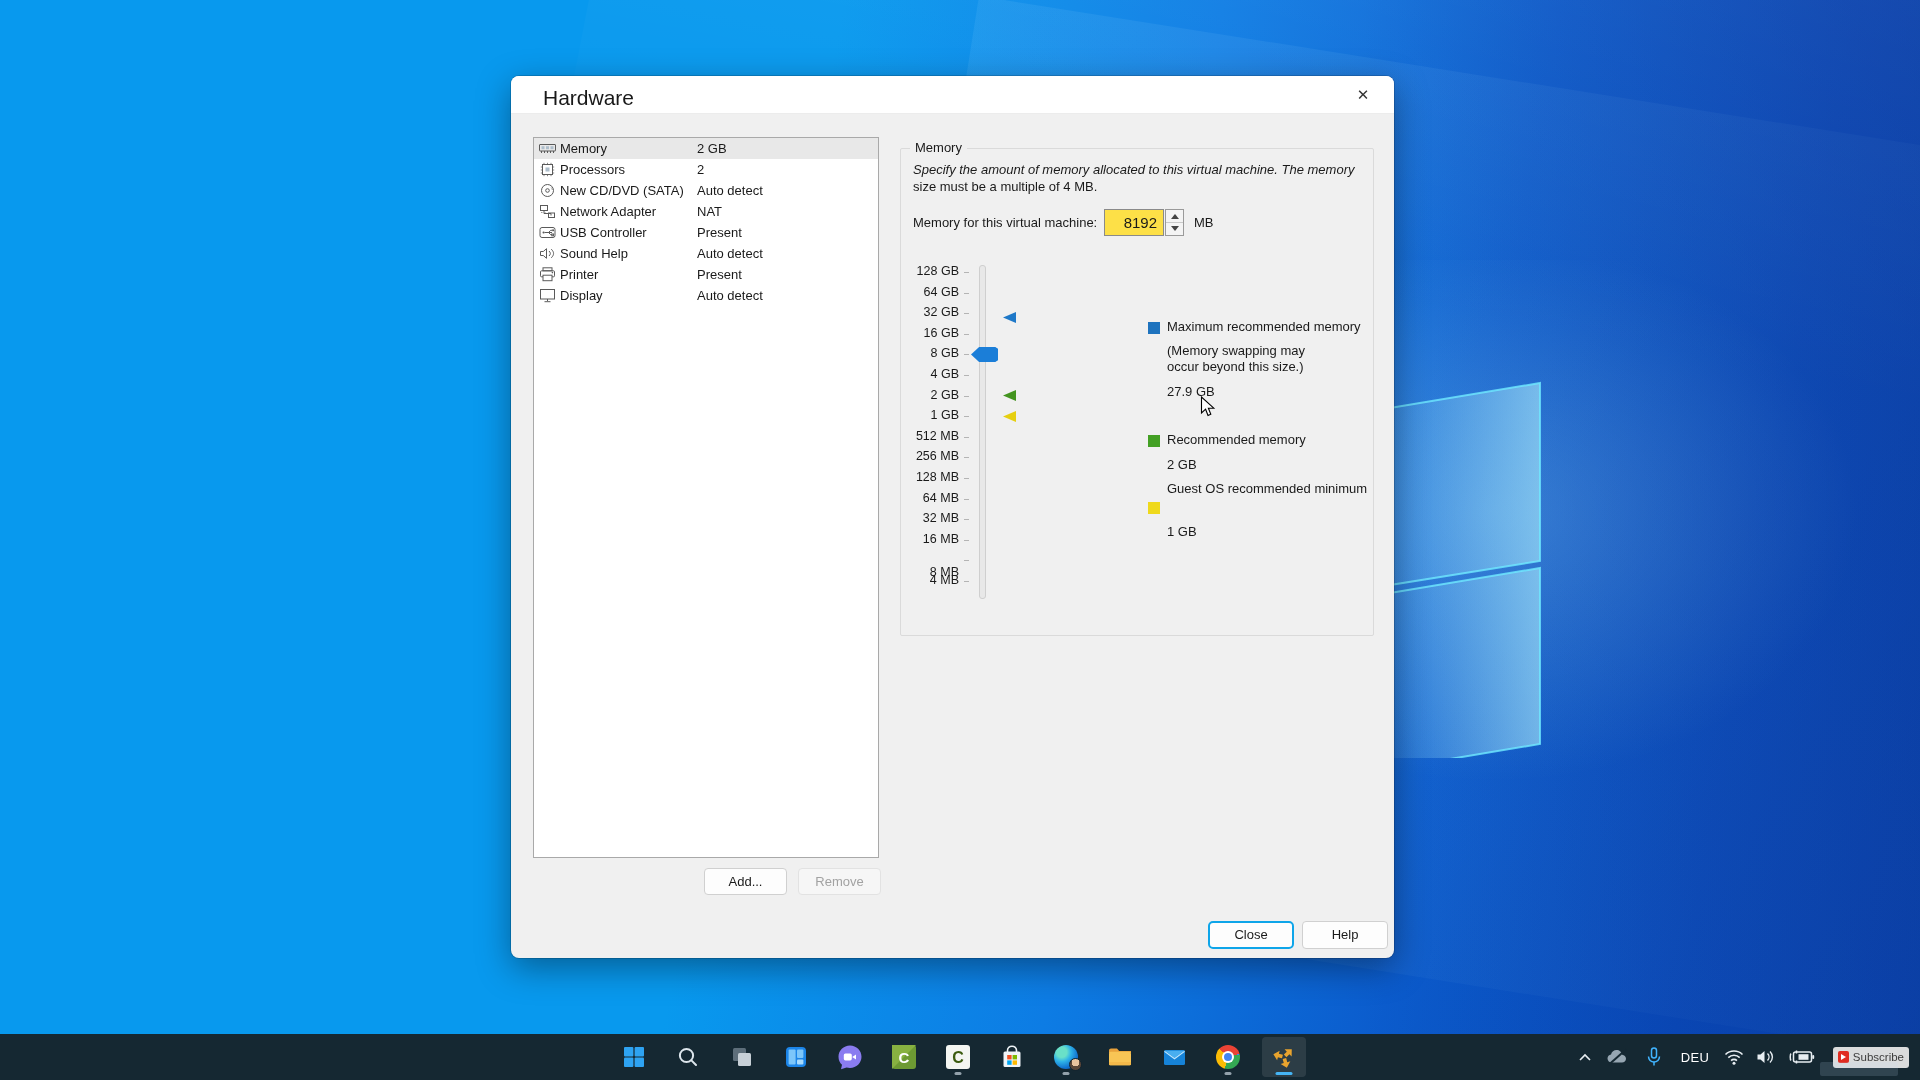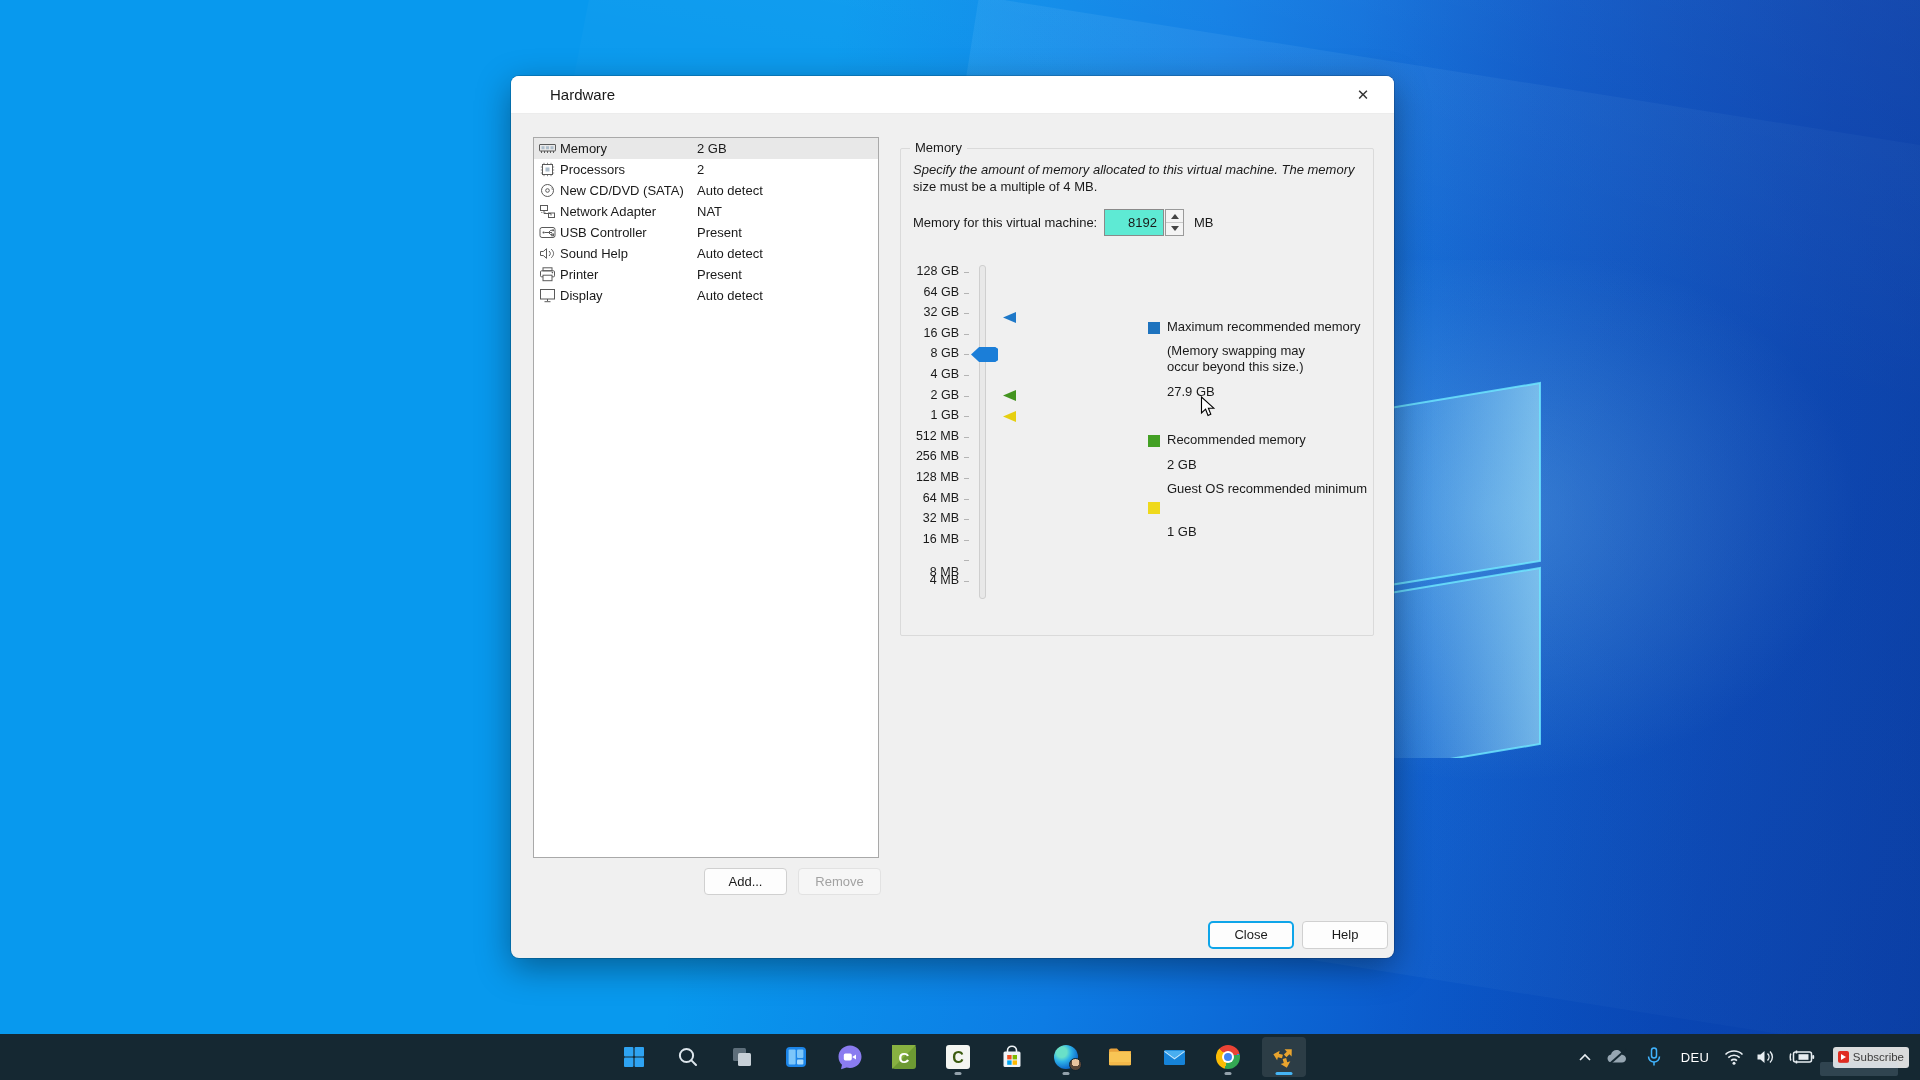--- a/index.html
+++ b/index.html
@@ -19,21 +19,21 @@
   .dark-corner { position:absolute; right:0; top:0; width:560px; height:1080px;
     background: linear-gradient(to right, rgba(6,40,140,0), rgba(6,40,140,0.30)); }
   .win-logo-svg { position:absolute; left:1388px; top:378px; }
 
   
   .dialog { position:absolute; left:511px; top:76px; width:883px; height:882px;
     background:#f0f0f0; border-radius:8px; box-shadow:0 10px 34px rgba(0,0,0,0.38), 0 0 0 1px rgba(0,0,0,0.15);
     font-size:13px; color:#1a1a1a; }
   .titlebar { position:absolute; left:0; top:0; right:0; height:38px; background:#ffffff;
     border-radius:8px 8px 0 0; border-bottom:1px solid #ececec; }
-  .title-text { position:absolute; left:39px; top:10px; font-size:15px; color:#191919; }
+  .title-text { position:absolute; left:32px; top:10px; font-size:21px; color:#191919; }
   .win-close { position:absolute; right:14px; top:5px; width:34px; height:28px; display:flex;
     align-items:center; justify-content:center; font-size:15px; color:#333; border-radius:4px; cursor:default; }
 
   
   .devlist { position:absolute; left:22px; top:61px; width:346px; height:721px; background:#fff;
     border:1px solid #a9a9a9; }
   .devlist .hdr { position:relative; height:25px; border-bottom:1px solid #e4e4e4; color:#222; }
   .devlist .hdr .c1 { position:absolute; left:9px; top:5px; }
   .devlist .hdr .c2 { position:absolute; left:163px; top:5px; }
   .devlist .hdr .vsep { position:absolute; left:156px; top:2px; width:1px; height:20px; background:#e0e0e0; }
@@ -51,22 +51,22 @@
   .btn-close { left:697px; top:845px; width:86px; height:28px; border:2px solid #0ea5e9; line-height:24px; border-radius:5px; }
   .btn-help { left:791px; top:845px; width:86px; height:28px; }
 
   
   .groupbox { position:absolute; left:389px; top:72px; width:474px; height:488px;
     border:1px solid #dadada; border-radius:2px; }
   .group-title { position:absolute; left:9px; top:-9px; background:#f0f0f0; padding:0 5px; font-size:13px; color:#1a1a1a; }
   .desc1 { position:absolute; left:12px; top:13px; white-space:nowrap;font-style:italic; }
   .desc2 { position:absolute; left:12px; top:30px; white-space:nowrap; }
   .mem-label { position:absolute; left:12px; top:66px; }
-  .mem-input { position:absolute; left:203px; top:60px; width:60px; height:27px; background:#5eead4;
-    border:1px solid #8a8a8a; font-size:13px; text-align:right; padding:0 6px 0 0; line-height:25px; }
+  .mem-input { position:absolute; left:203px; top:60px; width:60px; height:27px; background:#fde047;
+    border:1px solid #8a8a8a; font-size:15px; text-align:right; padding:0 6px 0 0; line-height:25px; }
   .spinner { position:absolute; left:264px; top:60px; width:19px; height:27px; border:1px solid #9a9a9a;
     background:#f4f4f4; }
   .spinner .up, .spinner .dn { position:absolute; left:0; width:100%; height:13px; display:flex; align-items:center; justify-content:center; }
   .spinner .up { top:0; border-bottom:1px solid #c9c9c9; }
   .spinner .dn { bottom:0; }
   .tri-up { width:0; height:0; border-left:4px solid transparent; border-right:4px solid transparent; border-bottom:5px solid #444; }
   .tri-dn { width:0; height:0; border-left:4px solid transparent; border-right:4px solid transparent; border-top:5px solid #444; }
   .mem-unit { position:absolute; left:293px; top:66px; }
 
   .scale-label { position:absolute; left:0; width:58px; text-align:right; font-size:12.5px; color:#1a1a1a; white-space:nowrap; }

